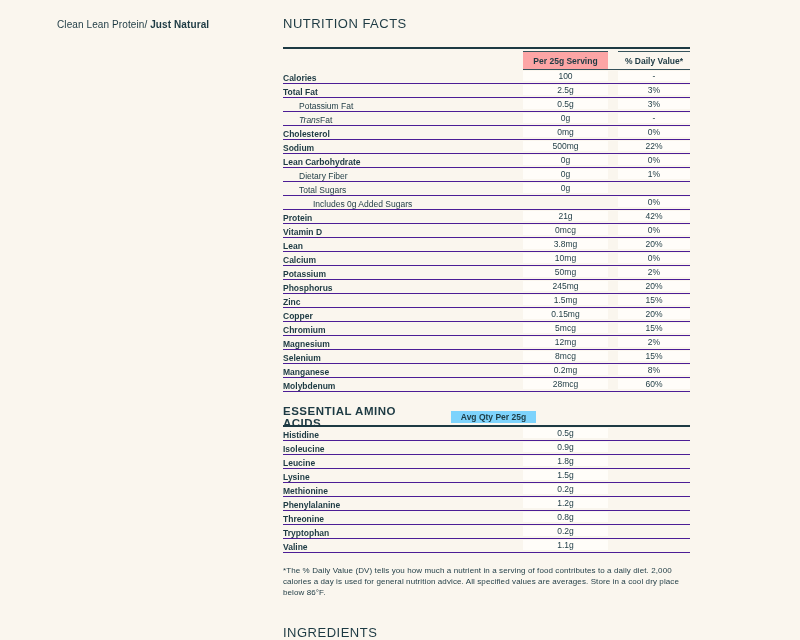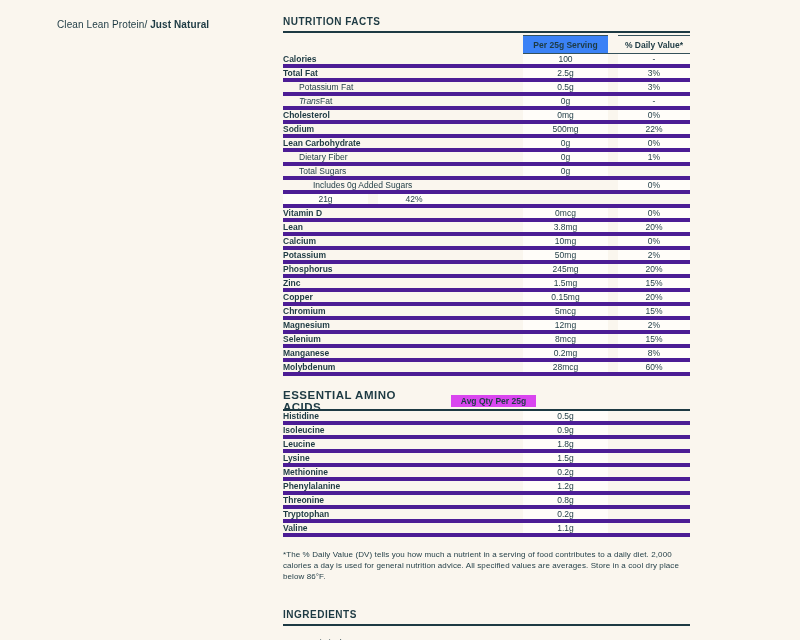--- a/index.html
+++ b/index.html
@@ -12,56 +12,56 @@
     overflow: hidden;
   }
   .product-label {
     position: absolute; left: 57px; top: 19px;
     font-size: 10px; letter-spacing: 0.1px;
   }
   .product-label b { font-weight: 700; }
   .main { position: absolute; left: 283px; top: 16px; width: 407px; }
 
   .section-title {
-    font-size: 10px; font-weight: 700; letter-spacing: 0.5px;
-    padding-bottom: 4px; border-bottom: 2px solid #1d3a43;
+    font-size: 13px; font-weight: 400; letter-spacing: 0.5px;
+    padding-bottom: 16px; border-bottom: 2px solid #1d3a43;
   }
 
   
   .cols-header { display: flex; align-items: stretch; height: 19px; margin-top: 2px; }
   .ch-spacer { flex: 1; }
   .ch-group { display: flex; border-bottom: 1px solid #35525b; }
   .ch-cell {
     display: flex; align-items: center; justify-content: center;
     font-size: 8.5px; font-weight: 700;
   }
-  .ch-serving { width: 85px; background: #3b82f6; border-top: 1px solid #35525b; }
+  .ch-serving { width: 85px; background: #fca5a5; border-top: 1px solid #35525b; }
   .ch-gap { width: 10px; }
   .ch-dv { width: 72px; border-top: 1px solid #35525b; }
 
   
-  .t-row { display: flex; align-items: center; height: 14px; border-bottom: 4px solid #4c1d95; }
+  .t-row { display: flex; align-items: flex-end; height: 14px; border-bottom: 1px solid #4c1d95; }
   .t-lbl { flex: 1; font-size: 8.5px; display: flex; align-items: center; }
   .t-lbl.bold { font-weight: 700; }
   .t-lbl.ind1 { padding-left: 16px; }
   .t-lbl.ind2 { padding-left: 30px; }
   .t-lbl em { font-style: italic; font-weight: 400; }
   .t-cell {
     width: 85px; display: flex; align-items: center; justify-content: center;
     font-size: 8.5px;
   }
   .t-cell.dv { width: 72px; }
   .t-cell.boxed { background: #fffdf9; margin: 2px 0; }
   .t-gap { width: 10px; }
 
   
   .amino-section { margin-top: 17px; }
   .amino-header { display: flex; align-items: stretch; height: 18px; border-bottom: 2px solid #1d3a43; gap: 36px; }
   .amino-title { flex: 1; font-size: 11.5px; font-weight: 700; letter-spacing: 0.5px; display: flex; align-items: center; }
-  .amino-col { width: 85px; background: #d946ef; margin: 2px 0; }
+  .amino-col { width: 85px; background: #7dd3fc; margin: 2px 0; }
   .amino-dv-empty { width: 72px; }
 
   .footnote { margin-top: 12px; width: 407px; font-size: 8px; line-height: 1.4; letter-spacing: 0.1px; }
 
   .ingredients { margin-top: 26px; }
   .ingredients-text { font-size: 8.5px; margin-top: 12px; }
 </style>
 </head>
 <body>
 
@@ -138,20 +138,21 @@
         <div class="t-gap"></div>
         <div class="t-cell dv"></div>
       </div>
       <div class="t-row">
         <div class="t-lbl ind2">Includes 0g Added Sugars</div>
         <div class="t-cell serving"></div>
         <div class="t-gap"></div>
         <div class="t-cell dv boxed">0%</div>
       </div>
       <div class="t-row">
+        <div class="t-lbl bold">Protein</div>
         <div class="t-cell serving boxed">21g</div>
         <div class="t-gap"></div>
         <div class="t-cell dv boxed">42%</div>
       </div>
       <div class="t-row">
         <div class="t-lbl bold">Vitamin D</div>
         <div class="t-cell serving boxed">0mcg</div>
         <div class="t-gap"></div>
         <div class="t-cell dv boxed">0%</div>
       </div>

